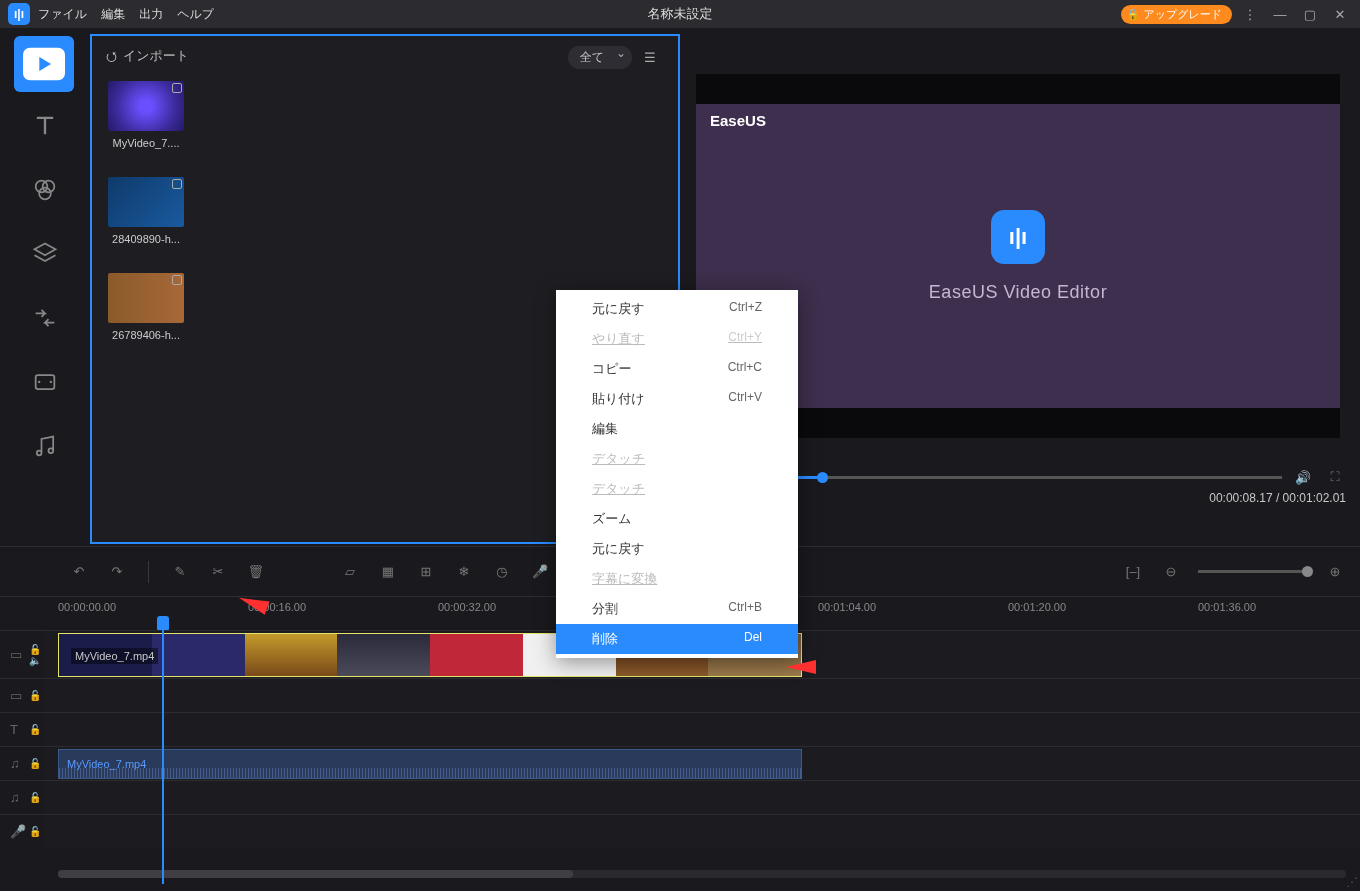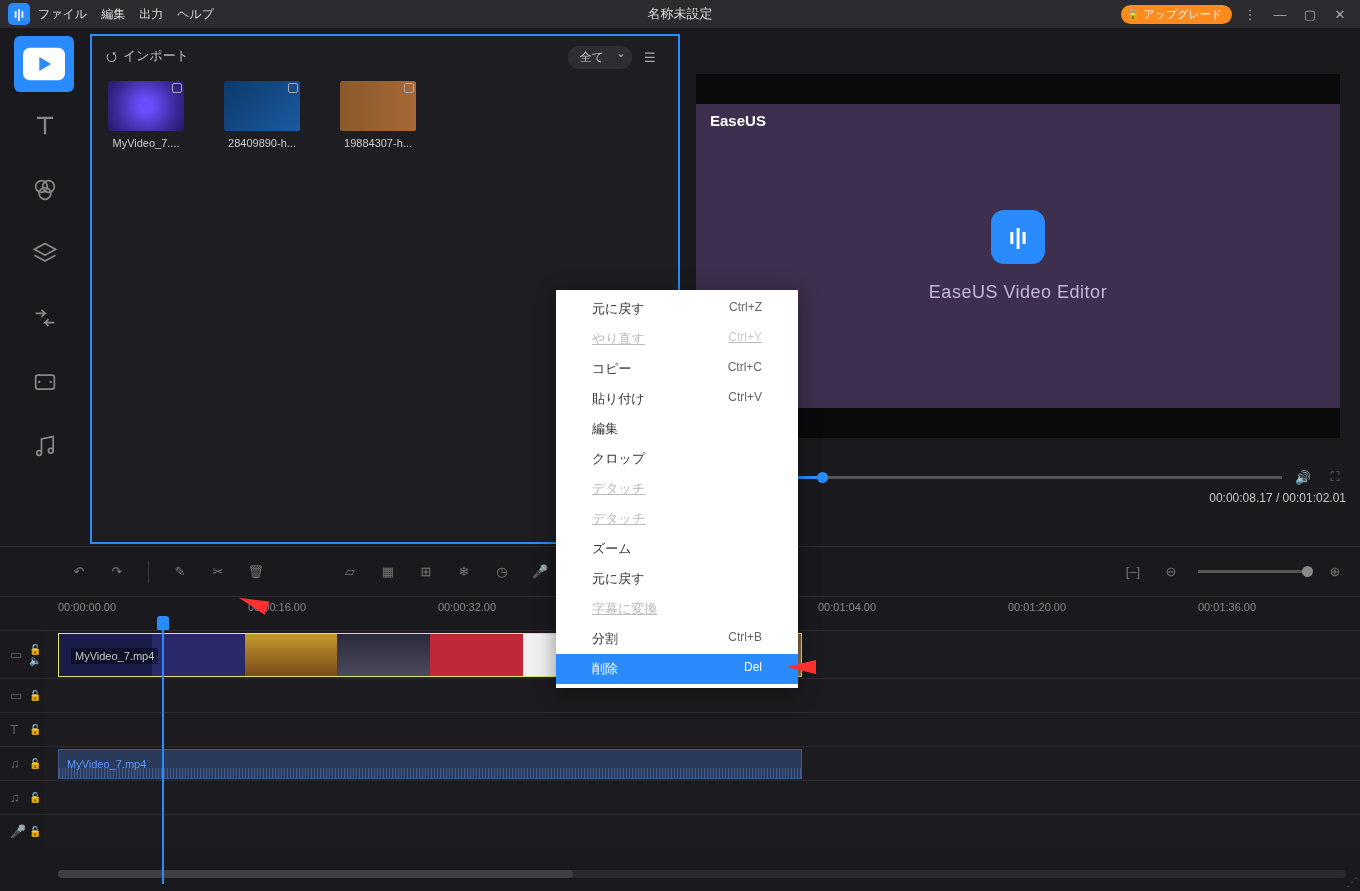--- a/index.html
+++ b/index.html
@@ -64,21 +64,21 @@
 .media-head {
   display: flex; align-items: center; gap: 12px;
   padding: 10px 14px;
 }
 .import-btn { display: flex; gap: 6px; color: #bbb; font-size: 13px; }
 .media-head .spacer { flex: 1; }
 .filter-dd { background: #2d2d33; padding: 3px 28px 3px 12px; border-radius: 11px; position: relative; font-size: 12px; }
 .filter-dd:after { content: "⌄"; position: absolute; right: 6px; top: 0; color: #aaa; }
 .list-ico { width: 20px; color: #aaa; }
 
-.thumbs { display: flex; gap: 28px; padding: 2px 10px; }
+.thumbs { display: flex; gap: 28px; padding: 2px 10px; flex-direction: column; }
 .thumb { width: 88px; display: flex; flex-direction: column; align-items: center; gap: 6px; }
 .thumb-img { width: 76px; height: 50px; border-radius: 2px; position: relative; }
 .thumb-img .corner { position: absolute; top: 2px; right: 2px; width: 10px; height: 10px; border: 1px solid #aaa; border-radius: 2px; }
 .thumb-name { font-size: 11px; color: #ccc; overflow: hidden; text-overflow: ellipsis; white-space: nowrap; width: 100%; text-align: center; }
 .t1 { background: radial-gradient(circle at 50% 50%, #6a4fff 6px, #3b2a99 30px, #221a66); }
 .t2 { background: linear-gradient(135deg,#0e3a6a,#1a5aa0); }
 .t3 { background: linear-gradient(90deg,#8a5a2a,#a86838); }
 
 
 .preview { flex: 1; padding: 46px 14px 0 16px; display: flex; flex-direction: column; }
@@ -290,21 +290,21 @@
       <div class="thumb">
         <div class="thumb-img t2">
             <div class="corner"></div>
           </div>
         <div class="thumb-name">28409890-h...</div>
       </div>
       <div class="thumb">
         <div class="thumb-img t3">
             <div class="corner"></div>
           </div>
-        <div class="thumb-name">19884307-h...</div>
+        <div class="thumb-name">26789406-h...</div>
       </div>
     </div>
   </div>
 
   <div class="preview">
     <div class="preview-canvas">
       <div class="canvas-bar-top"></div>
         <div class="canvas-bar-bot"></div>
       <div class="wm">
         <span>Ease</span><span style="color:#fff">US</span>
@@ -453,24 +453,20 @@
       <span class="sc">Ctrl+C</span>
     </div>
     <div class="cm-item">
       <span>貼り付け</span>
       <span class="sc">Ctrl+V</span>
     </div>
     <div class="cm-item">
       <span>編集</span>
       <span class="sc"></span>
     </div>
-    <div class="cm-item">
-      <span>クロップ</span>
-      <span class="sc"></span>
-    </div>
     <div class="cm-item disabled">
       <span>デタッチ</span>
       <span class="sc"></span>
     </div>
     <div class="cm-item disabled">
       <span>デタッチ</span>
       <span class="sc"></span>
     </div>
     <div class="cm-item">
       <span>ズーム</span>

